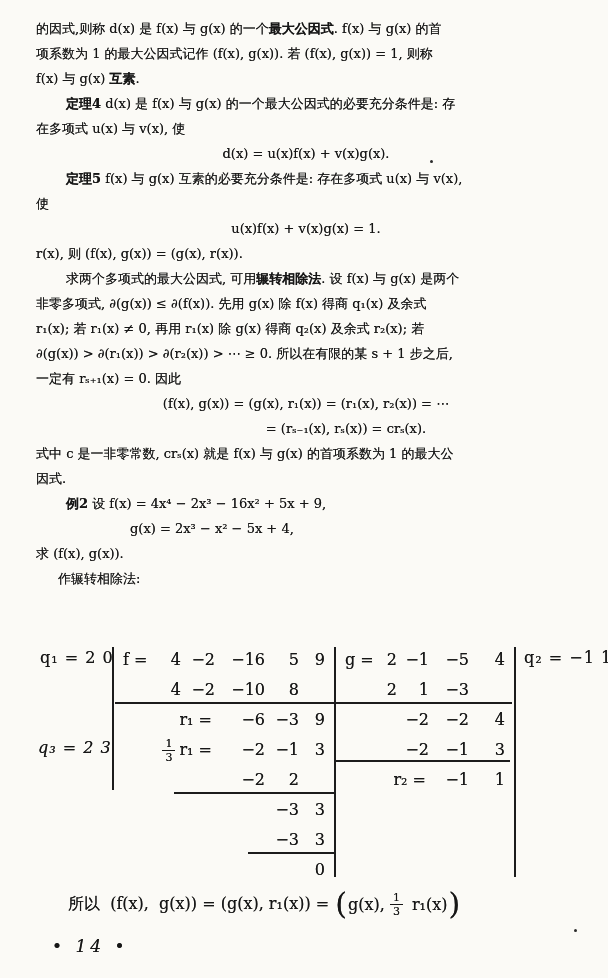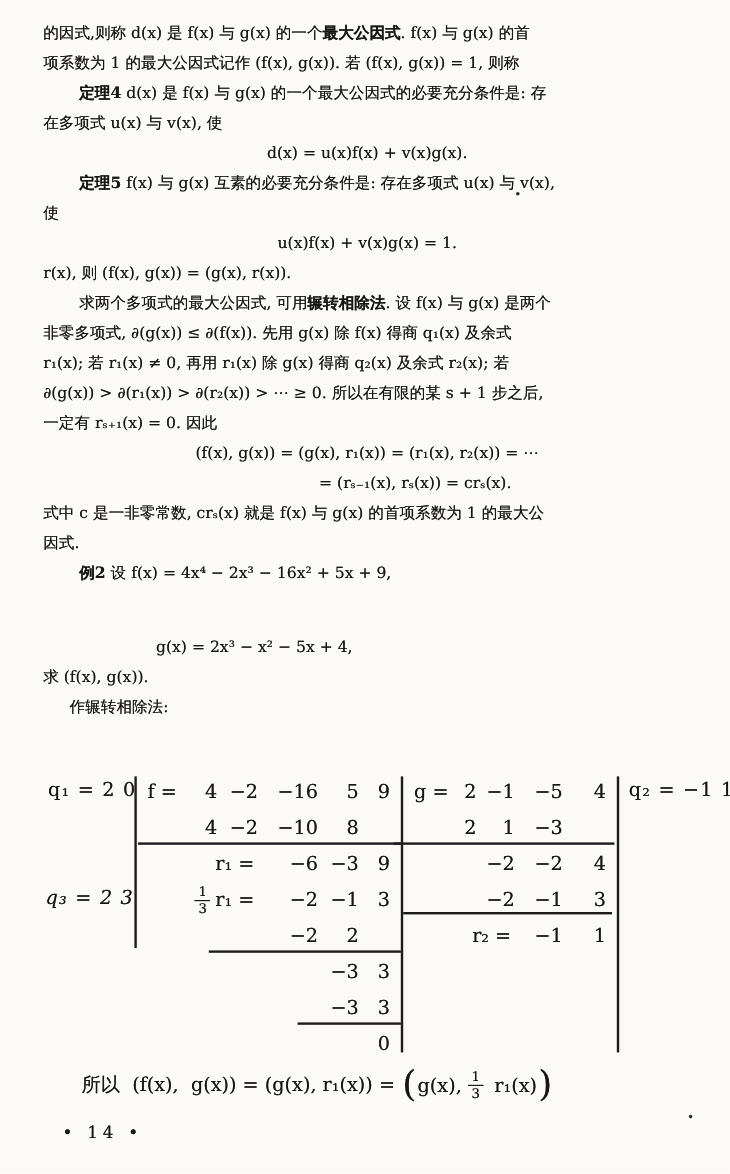--- a/index.html
+++ b/index.html
@@ -8,52 +8,53 @@
     background:#fbfaf6; color:#161616; overflow:hidden;
     font-family:"DejaVu Serif","DejaVu Sans","Liberation Serif",serif;
     text-shadow:0 0 .45px rgba(20,20,20,.75);
   }
   .text-col{position:absolute; left:36px; top:16px; width:540px; font-size:13px;}
   .ln{height:25px; line-height:25px; white-space:nowrap;}
   .ind{text-indent:30px;}
   .ind-sm{text-indent:22px;}
   .center{text-align:center;}
   .shifted{position:relative; left:40px;}
-  .ml{margin-left:94px;margin-top:36px;}
+  .ml{margin-left:94px;}
   .bd{font-weight:bold;}
   
   .divtable{position:absolute; left:0; top:645px; width:608px; height:240px; font-size:16px;}
   .qlabel{position:absolute; white-space:nowrap; letter-spacing:1px;}
   .vline{position:absolute; width:2px; background:#1c1c1c;}
   .hline{position:absolute; height:2px; background:#1c1c1c;}
   .gridf{position:absolute; left:118px; top:0; width:214px; display:grid;
          grid-template-columns:40px 30px 34px 50px 34px 26px; grid-auto-rows:30px;}
   .gridg{position:absolute; left:340px; top:0; width:172px; display:grid;
          grid-template-columns:36px 28px 32px 40px 36px; grid-auto-rows:30px;}
   .c{line-height:30px; text-align:right; padding-right:7px; white-space:nowrap;}
   .c.l{text-align:left; padding-left:5px; padding-right:0;}
   .c.lr{display:flex; justify-content:flex-end; align-items:center; padding-right:10px;}
   .frac{display:inline-block; text-align:center; font-size:11px; line-height:11px; margin-right:4px;}
   .frac .fn{display:block; border-bottom:1px solid #161616; padding:0 3px 1px;}
   .frac .fd{display:block; padding-top:1px;}
   
   .conclusion{position:absolute; left:36px; top:889px; display:flex; align-items:center;
               white-space:pre; font-size:16px;margin-left:32px;}
   .bigp{font-size:30px; font-weight:400; line-height:30px; margin:0 1px;}
-  .footer{position:absolute; left:52px; top:936px; font-size:14px; letter-spacing:4px;}
+  .footer{position:absolute; left:52px; top:936px; font-size:17px; letter-spacing:4px;font-style:italic;}
   .speck{position:absolute; background:#2b2b2b; border-radius:50%;}
 </style>
 </head>
 <body>
 
 <div class="page">
 
   <div class="text-col">
     <div class="ln"><span>的因式,则称 d(x) 是 f(x) 与 g(x) 的一个</span><span class="bd">最大公因式</span><span>. f(x) 与 g(x) 的首</span></div>
     <div class="ln">项系数为 1 的最大公因式记作 (f(x), g(x)).  若 (f(x), g(x)) = 1, 则称</div>
+    <div class="ln"><span>f(x) 与 g(x) </span><span class="bd">互素</span><span>.</span></div>
     <div class="ln ind"><span class="bd">定理4</span><span>  d(x) 是 f(x) 与 g(x) 的一个最大公因式的必要充分条件是: 存</span></div>
     <div class="ln">在多项式 u(x) 与 v(x), 使</div>
     <div class="ln center">d(x) = u(x)f(x) + v(x)g(x).</div>
     <div class="ln ind"><span class="bd">定理5</span><span>  f(x) 与 g(x) 互素的必要充分条件是: 存在多项式 u(x) 与 v(x),</span></div>
     <div class="ln">使</div>
     <div class="ln center">u(x)f(x) + v(x)g(x) = 1.</div>
     <div class="ln">r(x), 则 (f(x), g(x)) = (g(x), r(x)).</div>
     <div class="ln ind"><span>求两个多项式的最大公因式, 可用</span><span class="bd">辗转相除法</span><span>. 设 f(x) 与 g(x) 是两个</span></div>
     <div class="ln">非零多项式, ∂(g(x)) ≤ ∂(f(x)).  先用 g(x) 除 f(x) 得商 q₁(x) 及余式</div>
     <div class="ln">r₁(x); 若 r₁(x) ≠ 0, 再用 r₁(x) 除 g(x) 得商 q₂(x) 及余式 r₂(x); 若</div>

